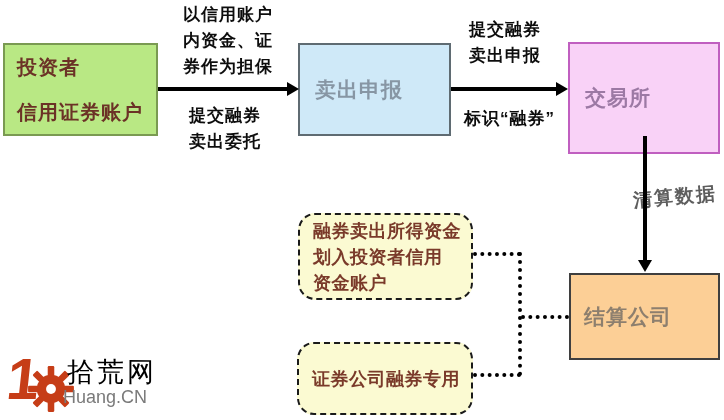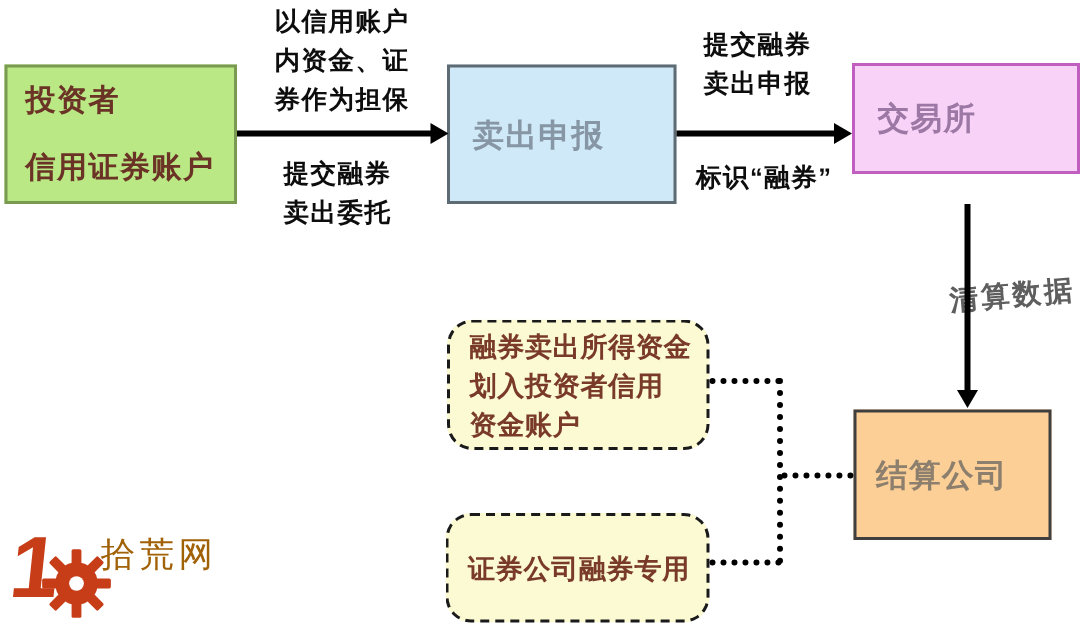--- a/index.html
+++ b/index.html
@@ -8,23 +8,23 @@
     font-family:"Liberation Sans","DejaVu Sans",sans-serif;
   }
   .box{position:absolute;box-sizing:border-box;display:flex;flex-direction:column;justify-content:center;}
   .box .line{font-weight:bold;letter-spacing:1px;}
 
   
   .node-investor{left:3px;top:43px;width:155px;height:93px;background:#b9e884;border:2px solid #7a9a52;padding-left:12px;gap:16px;}
   .node-investor .line{color:#6b3226;font-size:20px;line-height:29px;}
   .node-broker{left:298px;top:43px;width:153px;height:93px;background:#cfe9f8;border:2px solid #5f6b72;padding-left:15px;}
   .node-broker .line{color:#8796a4;font-size:21px;}
-  .node-exchange{left:568px;top:42px;width:152px;height:74px;background:#f9d2f7;border:2px solid #c05fc0;padding-left:15px;}
+  .node-exchange{left:568px;top:42px;width:152px;height:112px;background:#f9d2f7;border:2px solid #c05fc0;padding-left:15px;}
   .node-exchange .line{color:#9c79a4;font-size:21px;}
-  .node-clearing{left:569px;top:273px;width:132px;height:87px;background:#fccf96;border:2px solid #3f3f3f;padding-left:13px;}
+  .node-clearing{left:569px;top:273px;width:151px;height:87px;background:#fccf96;border:2px solid #3f3f3f;padding-left:13px;}
   .node-clearing .line{color:#8d7f6e;font-size:21px;}
 
   
   .note{background:#fbfad2;border:2px dashed #1a1a1a;border-radius:17px;padding-left:13px;}
   .note .line{color:#7a3a2a;font-size:18px;line-height:26px;letter-spacing:0.5px;}
   .note-fund{left:298px;top:213px;width:175px;height:87px;}
   .note-collateral{left:297px;top:342px;width:176px;height:73px;}
 
   
   .edge-label{position:absolute;color:#0d0d0d;font-weight:bold;font-size:17px;line-height:26px;letter-spacing:1px;white-space:nowrap;}
@@ -37,21 +37,21 @@
   .arr-down{position:absolute;width:0;height:0;border-left:7px solid transparent;border-right:7px solid transparent;border-top:12px solid #000;}
 
   
   .dot-h{position:absolute;height:0;border-top:4px dotted #000;}
   .dot-v{position:absolute;width:0;border-left:4px dotted #000;}
 
   
   .wm{position:absolute;left:0;top:348px;width:180px;height:72px;}
   .wm-number{position:absolute;left:7px;top:2px;color:#c63d17;font-size:58px;font-weight:bold;transform:skewX(-6deg);line-height:1;}
   .wm-gear{position:absolute;left:27px;top:17px;width:48px;height:48px;}
-  .wm-site{position:absolute;left:67px;top:6px;color:#a16207;font-size:23px;letter-spacing:3px;white-space:nowrap;}
+  .wm-site{position:absolute;left:67px;top:6px;color:#000000;font-size:27px;letter-spacing:3px;white-space:nowrap;}
   .wm-domain{position:absolute;left:63px;top:39px;color:#7a7a7a;font-size:18px;white-space:nowrap;}
 </style>
 </head>
 <body>
 
 <div id="stage">
 
   <div class="box node-investor">
     <div class="line">投资者</div>
     <div class="line">信用证券账户</div>
@@ -139,15 +139,16 @@
         <g transform="rotate(270 22 22)">
             <rect x="19" y="1" width="6" height="9" rx="1"></rect>
           </g>
         <g transform="rotate(315 22 22)">
             <rect x="19" y="1" width="6" height="9" rx="1"></rect>
           </g>
       </g>
       <circle cx="22" cy="22" r="4.5" fill="#ffffff"></circle>
     </svg>
     <div class="wm-site">拾荒网</div>
+    <div class="wm-domain">Huang.CN</div>
   </div>
 
 </div>
 
 </body></html>

